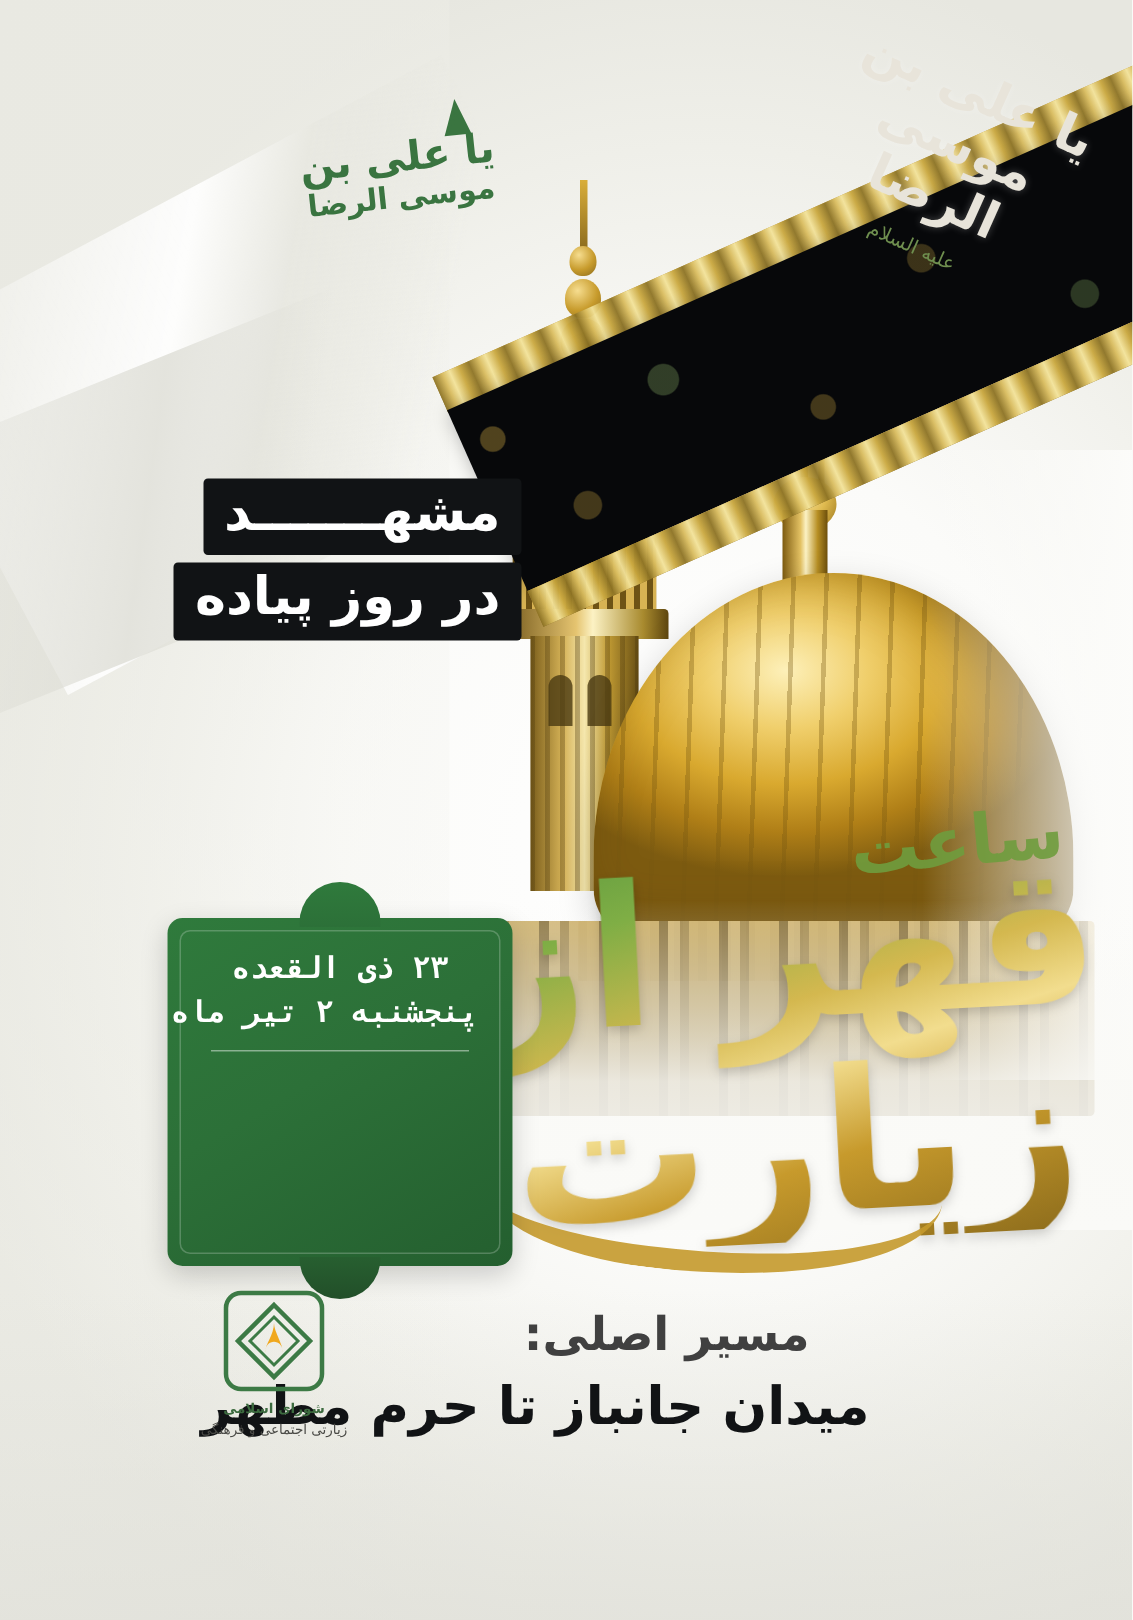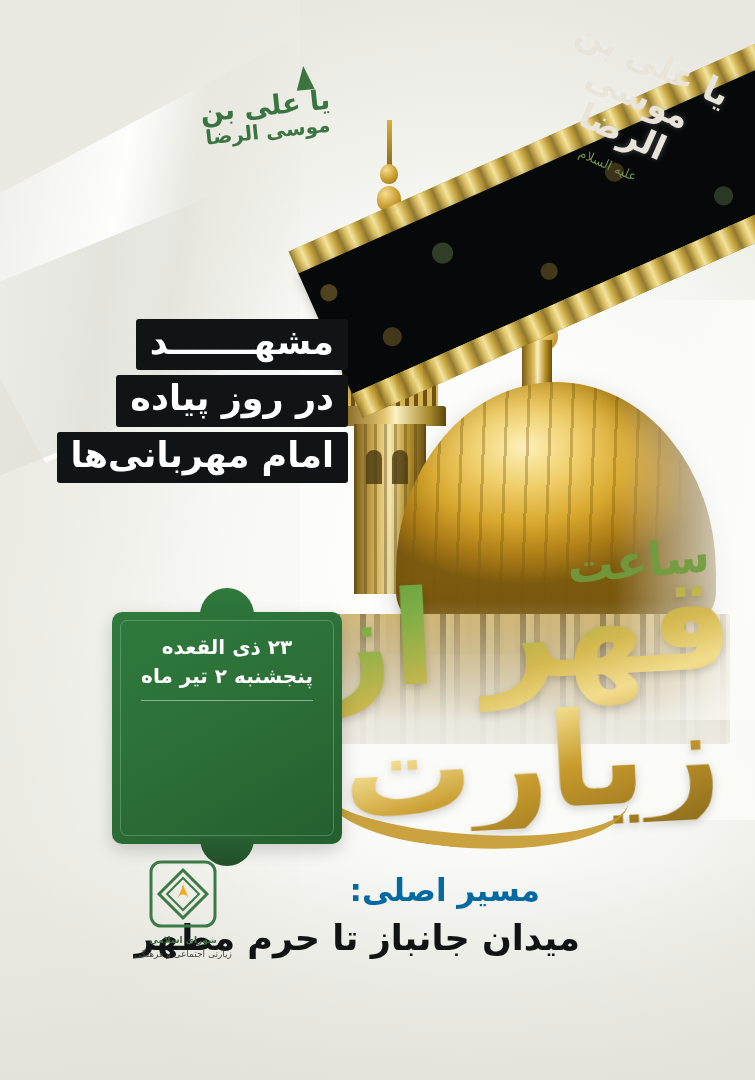--- a/index.html
+++ b/index.html
@@ -451,20 +451,21 @@
     background: linear-gradient(#275f30, #224f29);
     border-radius: 0 0 27px 27px;
   }
   .tablet-inner {
     position: absolute;
     inset: 8px;
     border: 1px solid rgba(255,255,255,0.22);
     border-radius: 7px;
     padding: 12px 14px 0 14px;
     box-sizing: border-box;
+    font-family: Liberation Mono, monospace;
   }
   .t-row {
     font-size: 20px;
     font-weight: bold;
     line-height: 1.45;
     text-align: center;
     letter-spacing: -0.4px;
     white-space: nowrap;
   }
   .t-sep {
@@ -488,21 +489,21 @@
     width: 560px;
     direction: rtl;
     text-align: left;
   }
   .route-label {
     position: absolute;
     right: 130px;
     top: 10px;
     font-size: 31px;
     font-weight: bold;
-    color: #0369a1;
+    color: #404040;
     letter-spacing: -0.5px;
     white-space: nowrap;
   }
   .route-value {
     position: absolute;
     right: 90px;
     top: 56px;
     font-size: 35px;
     font-weight: bold;
     color: #111315;
@@ -601,21 +602,20 @@
   <div class="big-calli">
     <div class="gc-top">ساعت</div>
     <div class="gc-main">قهر از زیارت</div>
     <div class="gc-tail"></div>
   </div>
 
   <div class="headline">
     <br>
     <div class="hl-line l2">مشهـــــــد</div><br>
     <div class="hl-line l3">در روز پیاده</div><br>
-    <div class="hl-line l4">امام مهربانی‌ها</div>
   </div>
 
   <div class="tablet">
     <div class="tablet-inner">
       <div class="t-row">۲۳ ذی القعده</div>
       <div class="t-row">پنجشنبه ۲ تیر ماه</div>
       <div class="t-sep"></div>
     </div>
   </div>
 

